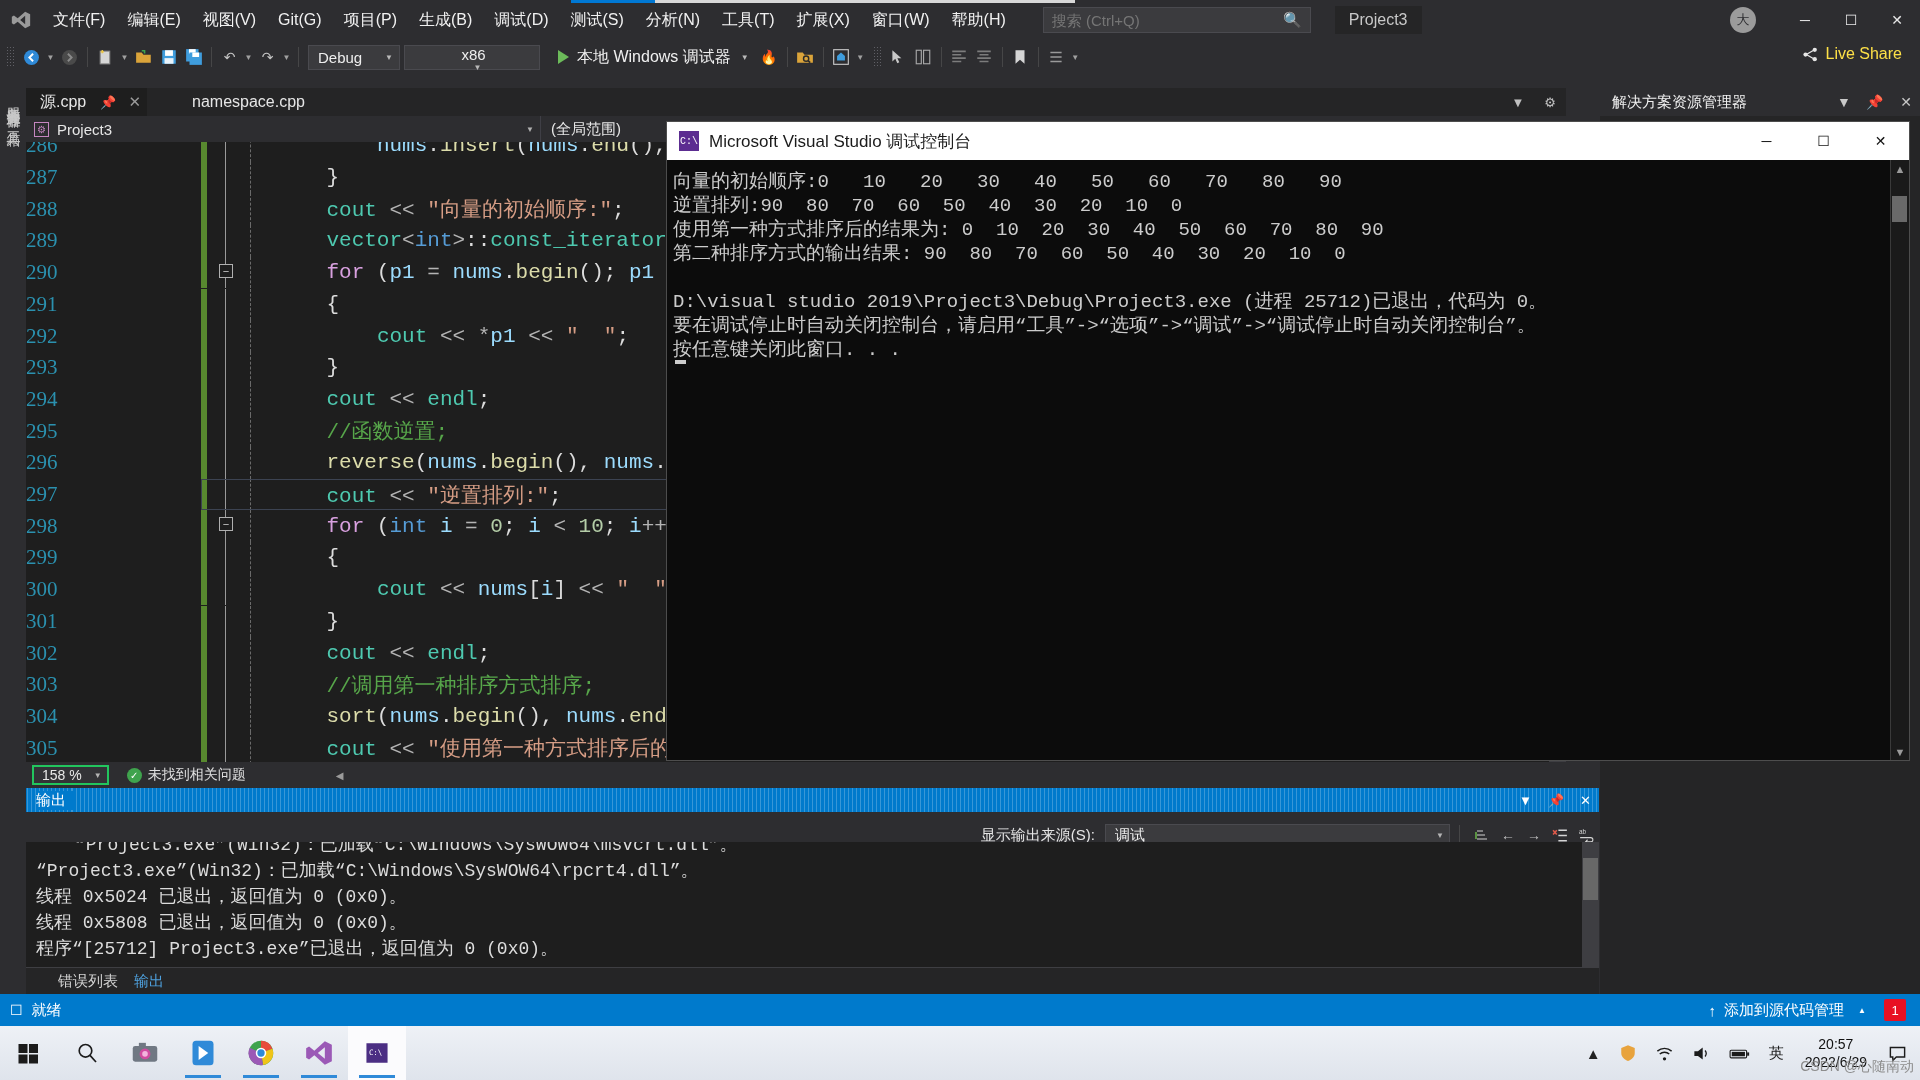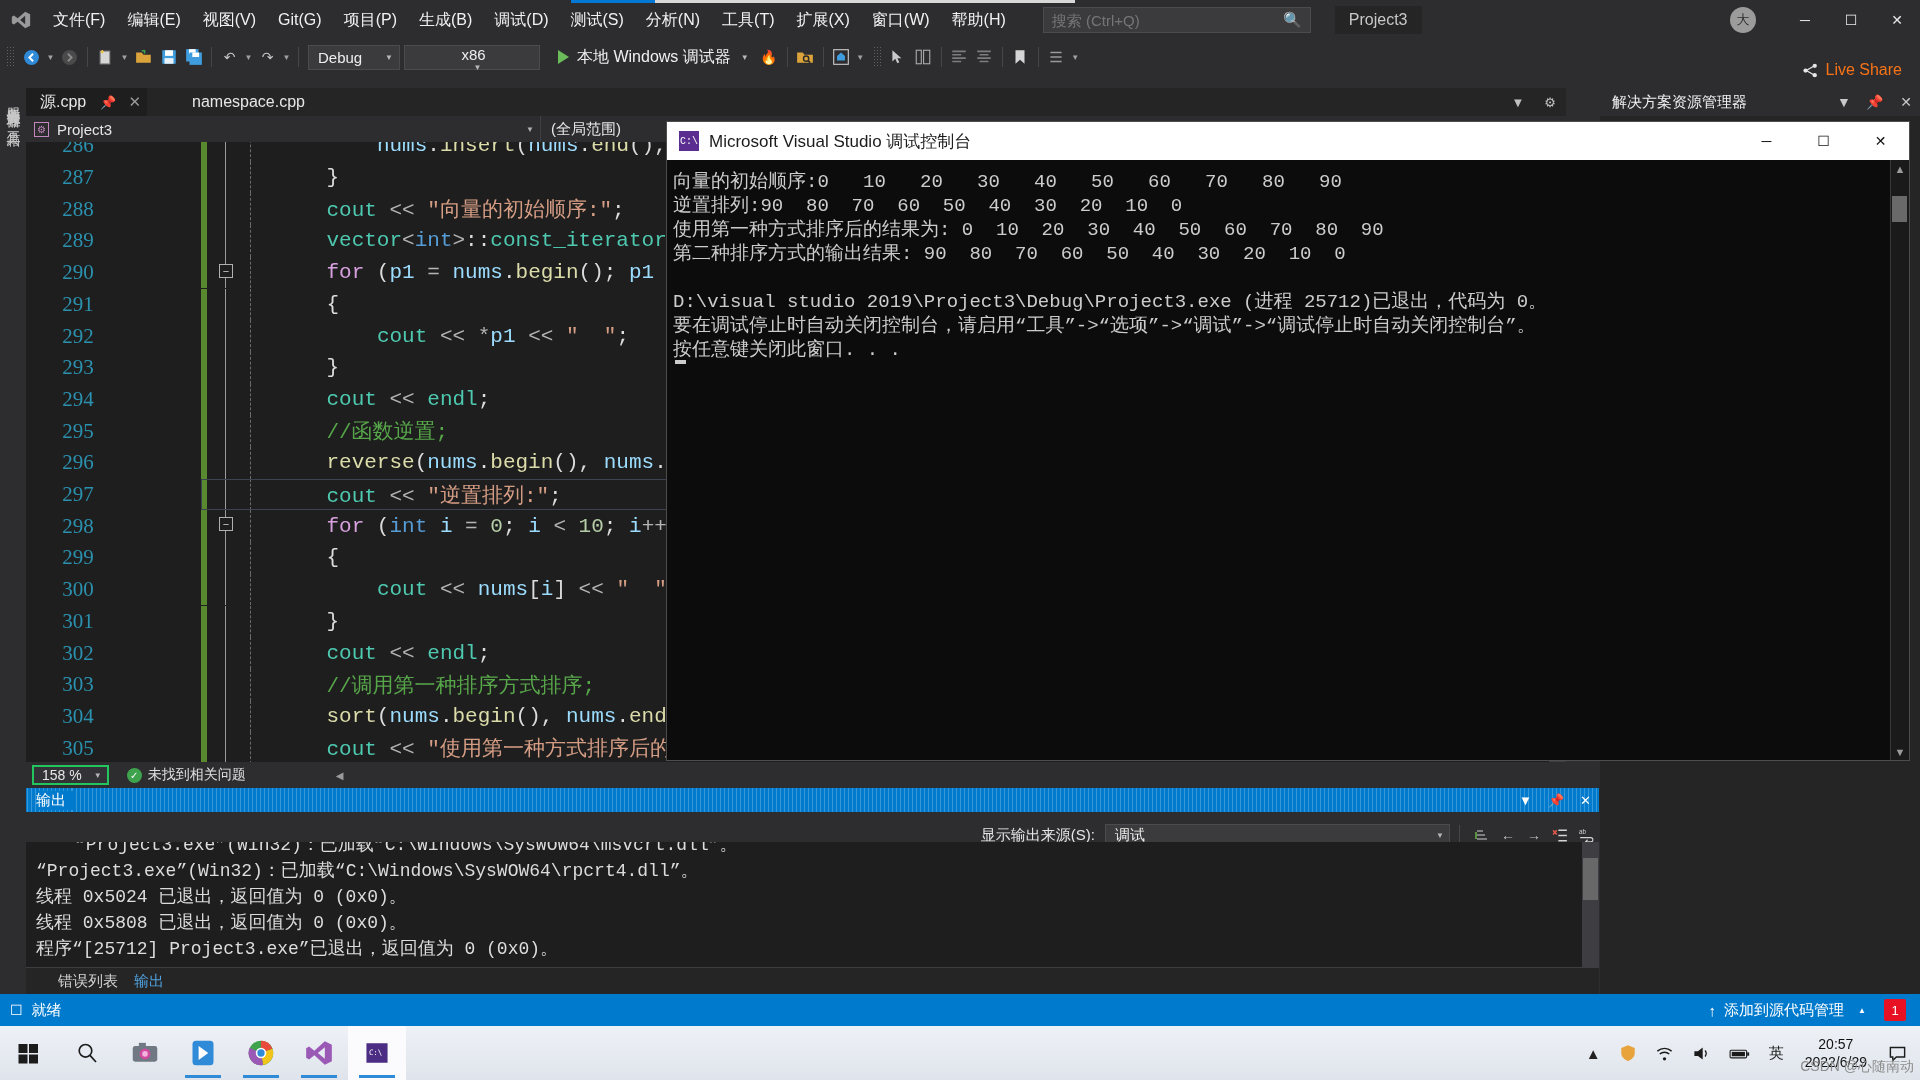--- a/index.html
+++ b/index.html
@@ -41,22 +41,22 @@
     color:#a0a0a0; font-size:8px; }
   .tb-sep { width:1px; height:20px; background:#464647; margin:0 5px; }
   .combo { height:25px; background:#3b3b3e; border:1px solid #4a4a4f; color:#eee;
     font-size:15px; display:flex; align-items:center; padding:0 6px 0 9px; margin-left:4px; }
   .combo .cval { flex:1; }
   .combo .carr { color:#b9b9b9; font-size:8px; margin-left:8px; }
   #run-btn { display:flex; align-items:center; height:26px; padding:0 8px; margin-left:10px; }
   #run-tri { width:0;height:0;border-left:11px solid #6cbb5a;border-top:7px solid transparent;
     border-bottom:7px solid transparent; margin-right:8px; }
   #run-btn .lbl { color:#f0f0f0; font-size:16px; white-space:nowrap; }
-  #live-share { position:absolute; right:18px; top:21px; display:flex; align-items:center;
-    color:#f97316; font-size:16px; }
+  #live-share { position:absolute; right:18px; top:5px; display:flex; align-items:center;
+    color:#fde047; font-size:16px; }
   #live-share svg { margin-right:7px; }
 
   
   #left-strip { position:absolute; left:0; top:88px; width:26px; height:700px; background:#2d2d30; }
   .vtab { writing-mode:vertical-rl; color:#c8c8c8; font-size:14px; padding:8px 5px;
     letter-spacing:1px; }
 
   
   #tabrow { position:absolute; left:26px; top:88px; width:1540px; height:28px; background:#252526; }
   #tab-src { position:absolute; left:0; top:0; height:28px; background:#1e1e1e;
@@ -79,21 +79,21 @@
   #nav-left .ptxt { color:#e6e6e6; font-size:15px; flex:1; }
   #nav-left .arr { color:#b0b0b0; font-size:8px; padding-right:6px; }
   #nav-right { flex:1; display:flex; align-items:center; padding-left:10px; color:#e6e6e6;
     font-size:15px; }
 
   
   #editor { position:absolute; left:26px; top:142px; width:1540px; height:620px;
     background:#1e1e1e; overflow:hidden; }
   #gutter-bg { position:absolute; left:0; top:0; width:150px; height:620px; background:#1e1e1e; }
   .cline { position:absolute; left:0; width:1540px; height:31.7px; display:flex; align-items:center; }
-  .lnum { width:112px; text-align:center; color:#2b91af; font-size:21px;
+  .lnum { width:112px; text-align:left; color:#2b91af; font-size:21px;
     font-family:"Liberation Serif", serif; padding-right:8px; }
   .chgbar { position:absolute; left:175px; top:0; width:6px; height:31.7px; background:#58892f; }
   .foldline { position:absolute; left:199px; top:0; width:1px; height:31.7px; background:#9a9a9a; }
   .foldbox { position:absolute; left:193px; top:7px; width:14px; height:14px;
     border:1px solid #b0b0b0; color:#d0d0d0; font-size:11px; line-height:12px;
     text-align:center; background:#1e1e1e; z-index:3; }
   .guide { position:absolute; left:224px; top:0; width:0; height:31.7px;
     border-left:1px dashed #6a6a6a; }
   .ctext { position:absolute; left:250px; white-space:pre; font-size:21px;
     font-family:"Liberation Mono", monospace; letter-spacing:0px; }

